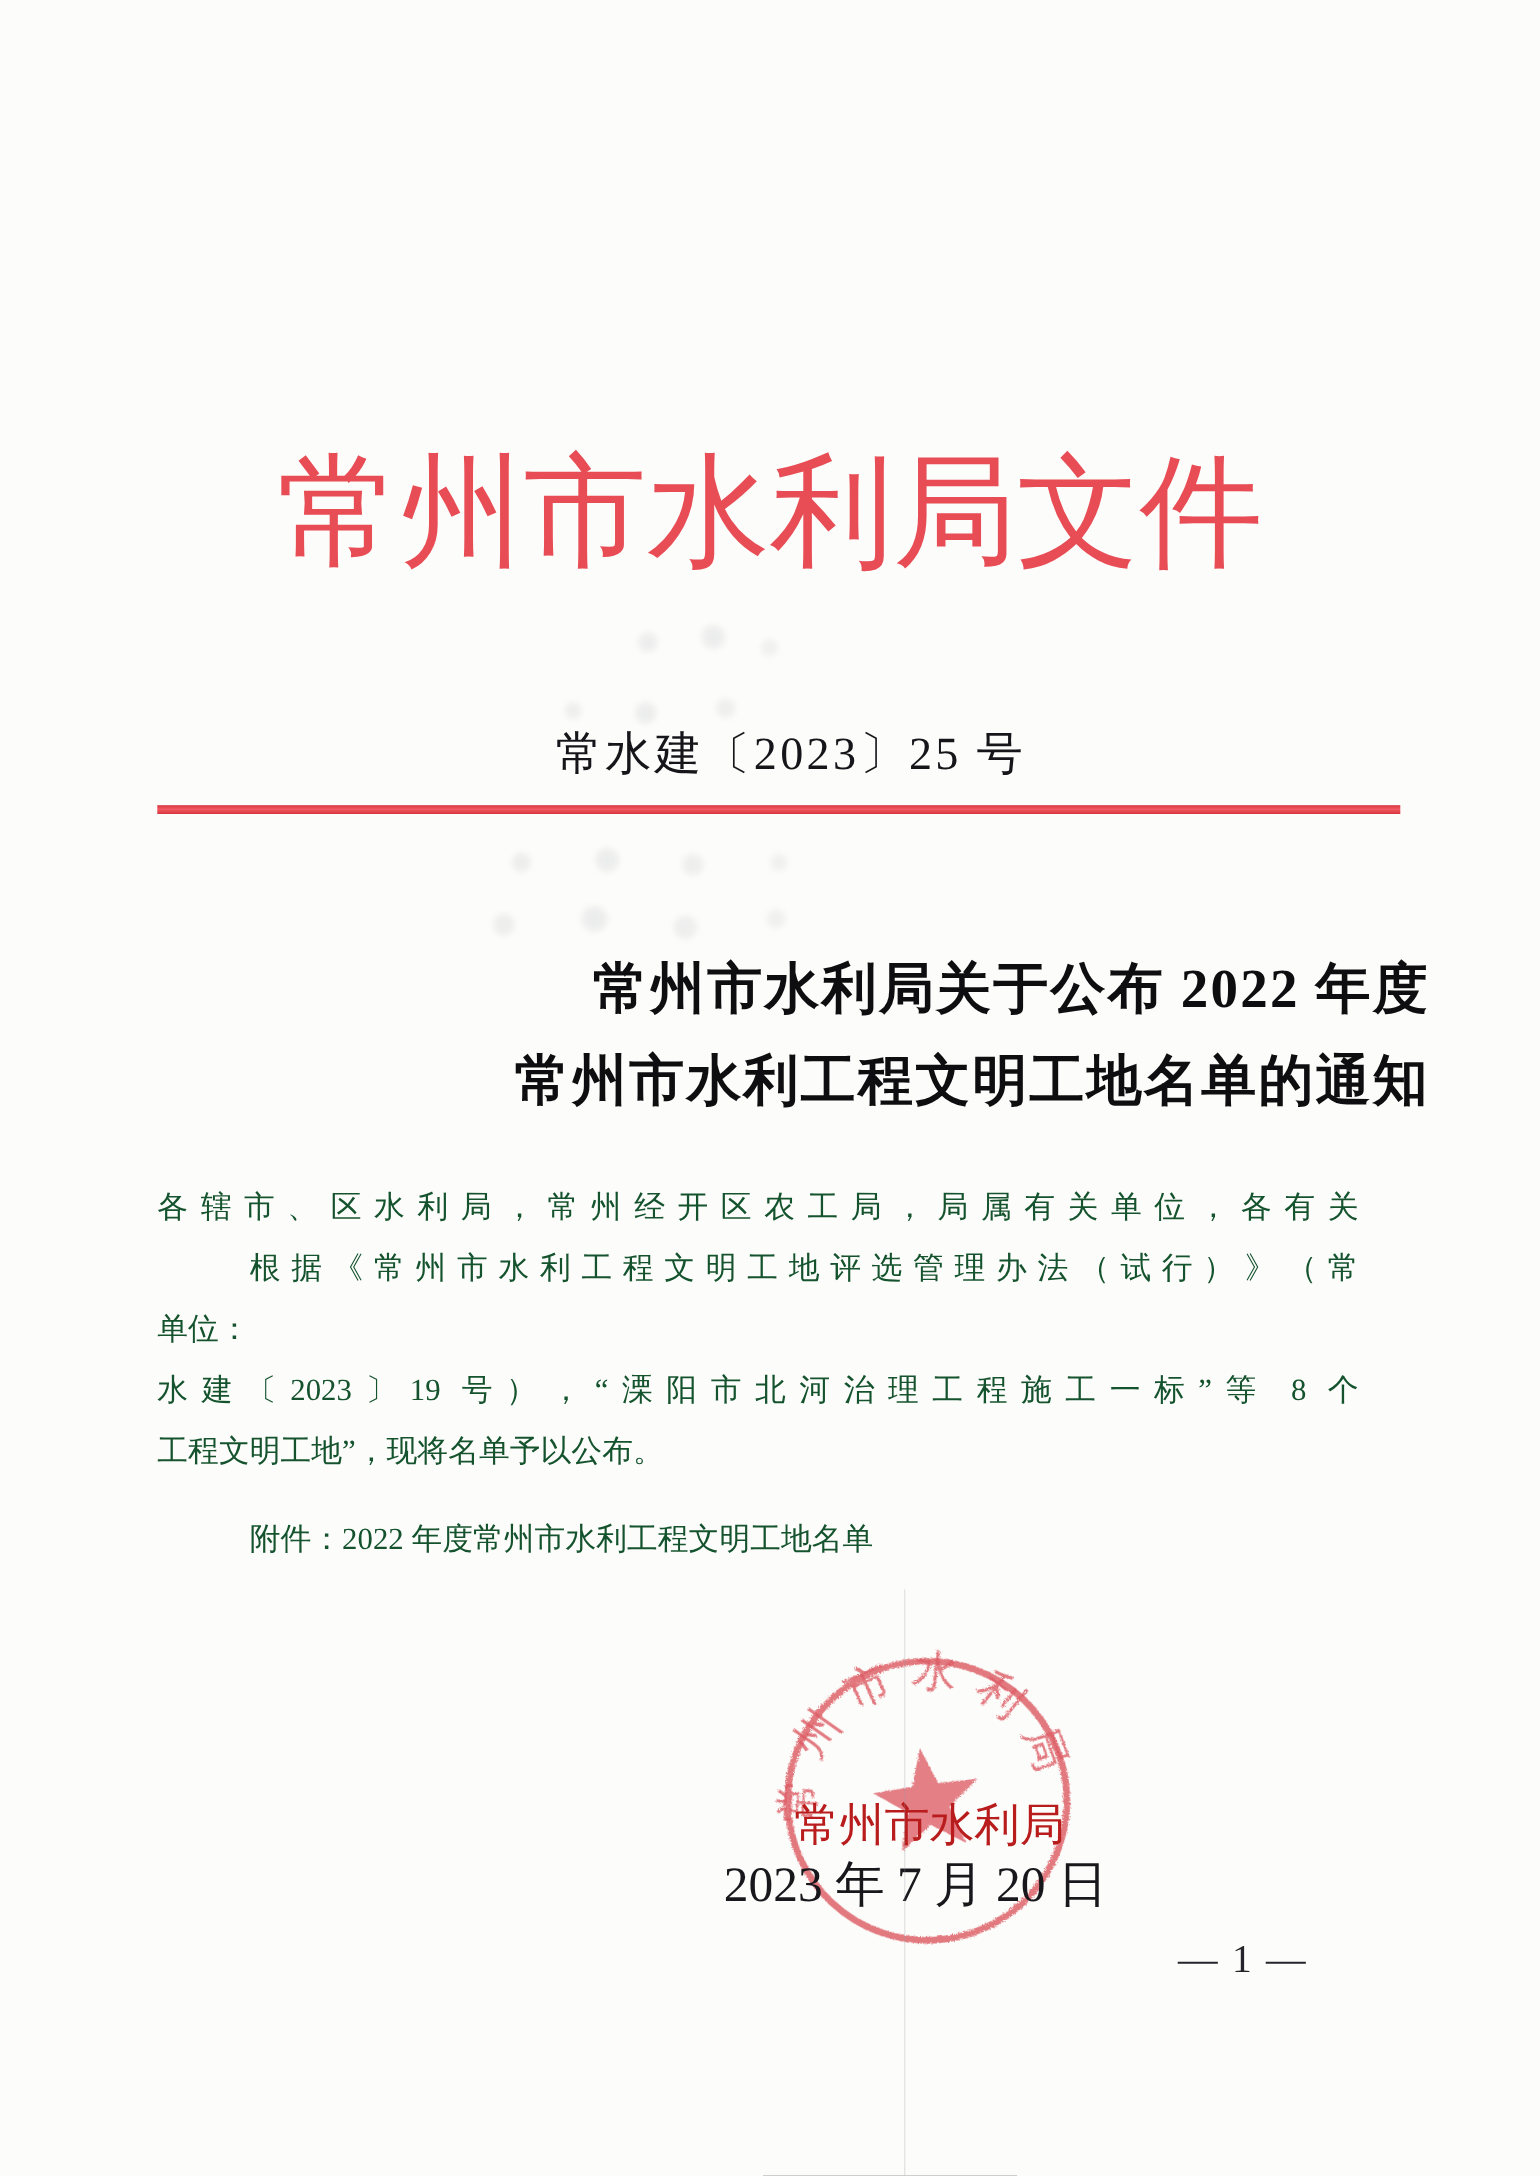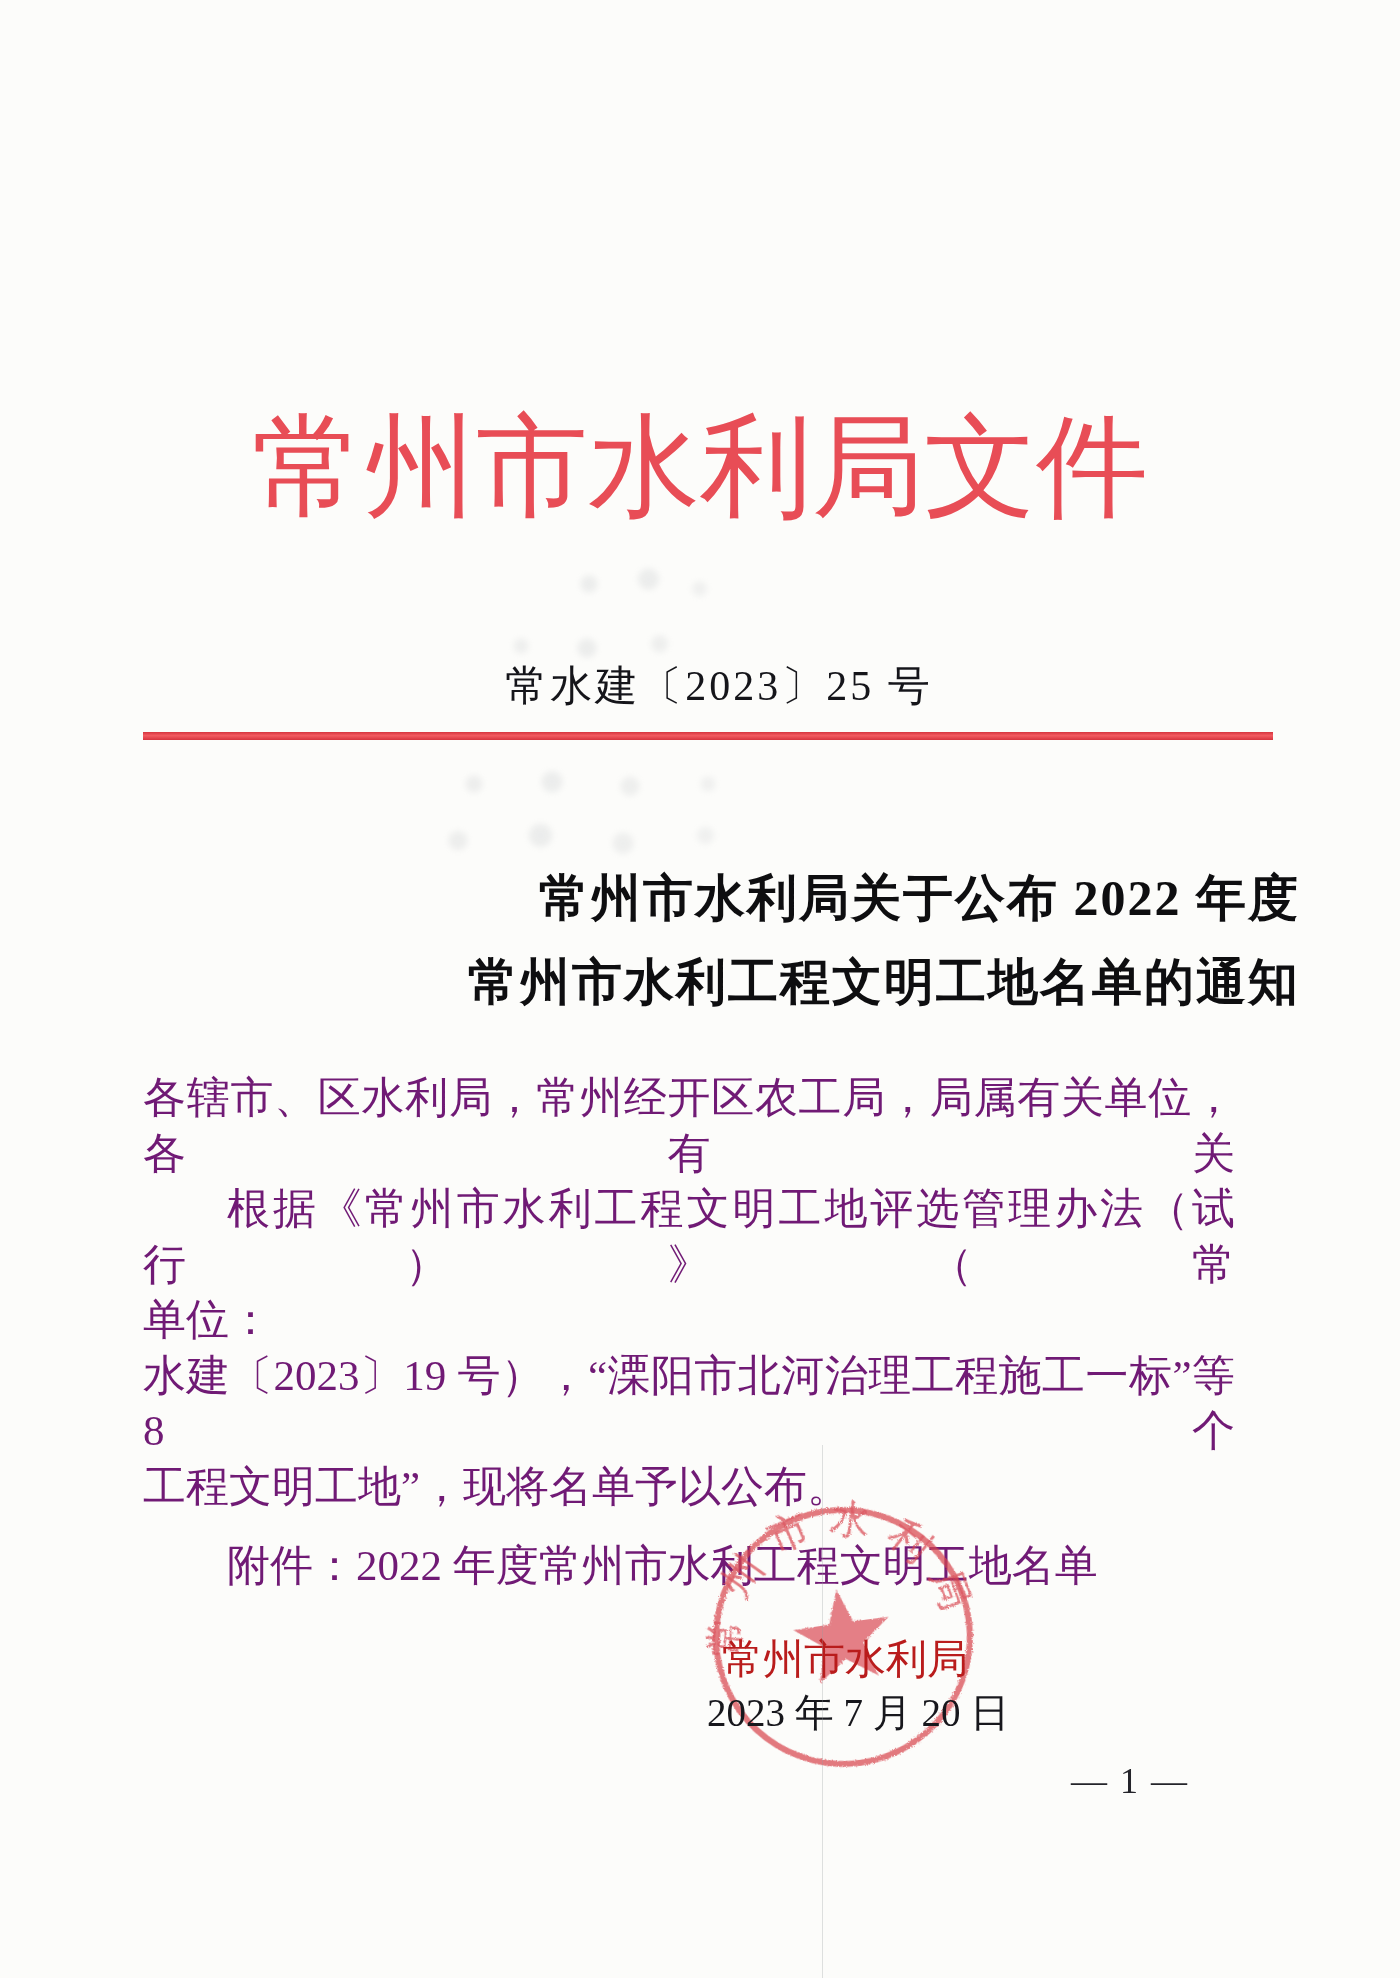--- a/index.html
+++ b/index.html
@@ -39,36 +39,36 @@
     position:absolute;top:856px;left:100px;width:1200px;
     text-align:right;
     font-weight:bold;
     font-size:50px;line-height:84px;
     letter-spacing:2px;
     color:#0e0e10;
   }
   
   .body-block{
     position:absolute;top:1070px;left:143px;width:1092px;
-    font-size:43px;line-height:55.5px;
-    color:#701a75;
+    font-size:28px;line-height:55.5px;
+    color:#14532d;
   }
   .bline{width:100%;}
   .bline.justify{text-align:justify;text-align-last:justify;}
   .bline.left{text-align:left;text-align-last:left;}
   .bline.indent{text-indent:84px;}
   .bline.attachment{margin-top:24px;}
   
   .sig-org{
     position:absolute;top:1636px;left:645px;width:400px;
     text-align:center;font-size:41px;line-height:46px;color:#b91c1c;
   }
   .sig-date{
     position:absolute;top:1690px;left:658px;width:400px;
-    text-align:center;font-size:39px;line-height:46px;color:#17171c;
+    font-size:45px;line-height:46px;color:#17171c;
   }
   .seal{
     position:absolute;top:1496px;left:702px;
     width:282px;height:282px;
     transform:rotate(-8deg);
     opacity:0.88;
   }
   .page-number{
     position:absolute;top:1760px;left:1040px;width:180px;
     text-align:center;font-size:36px;color:#24242a;letter-spacing:2px;

